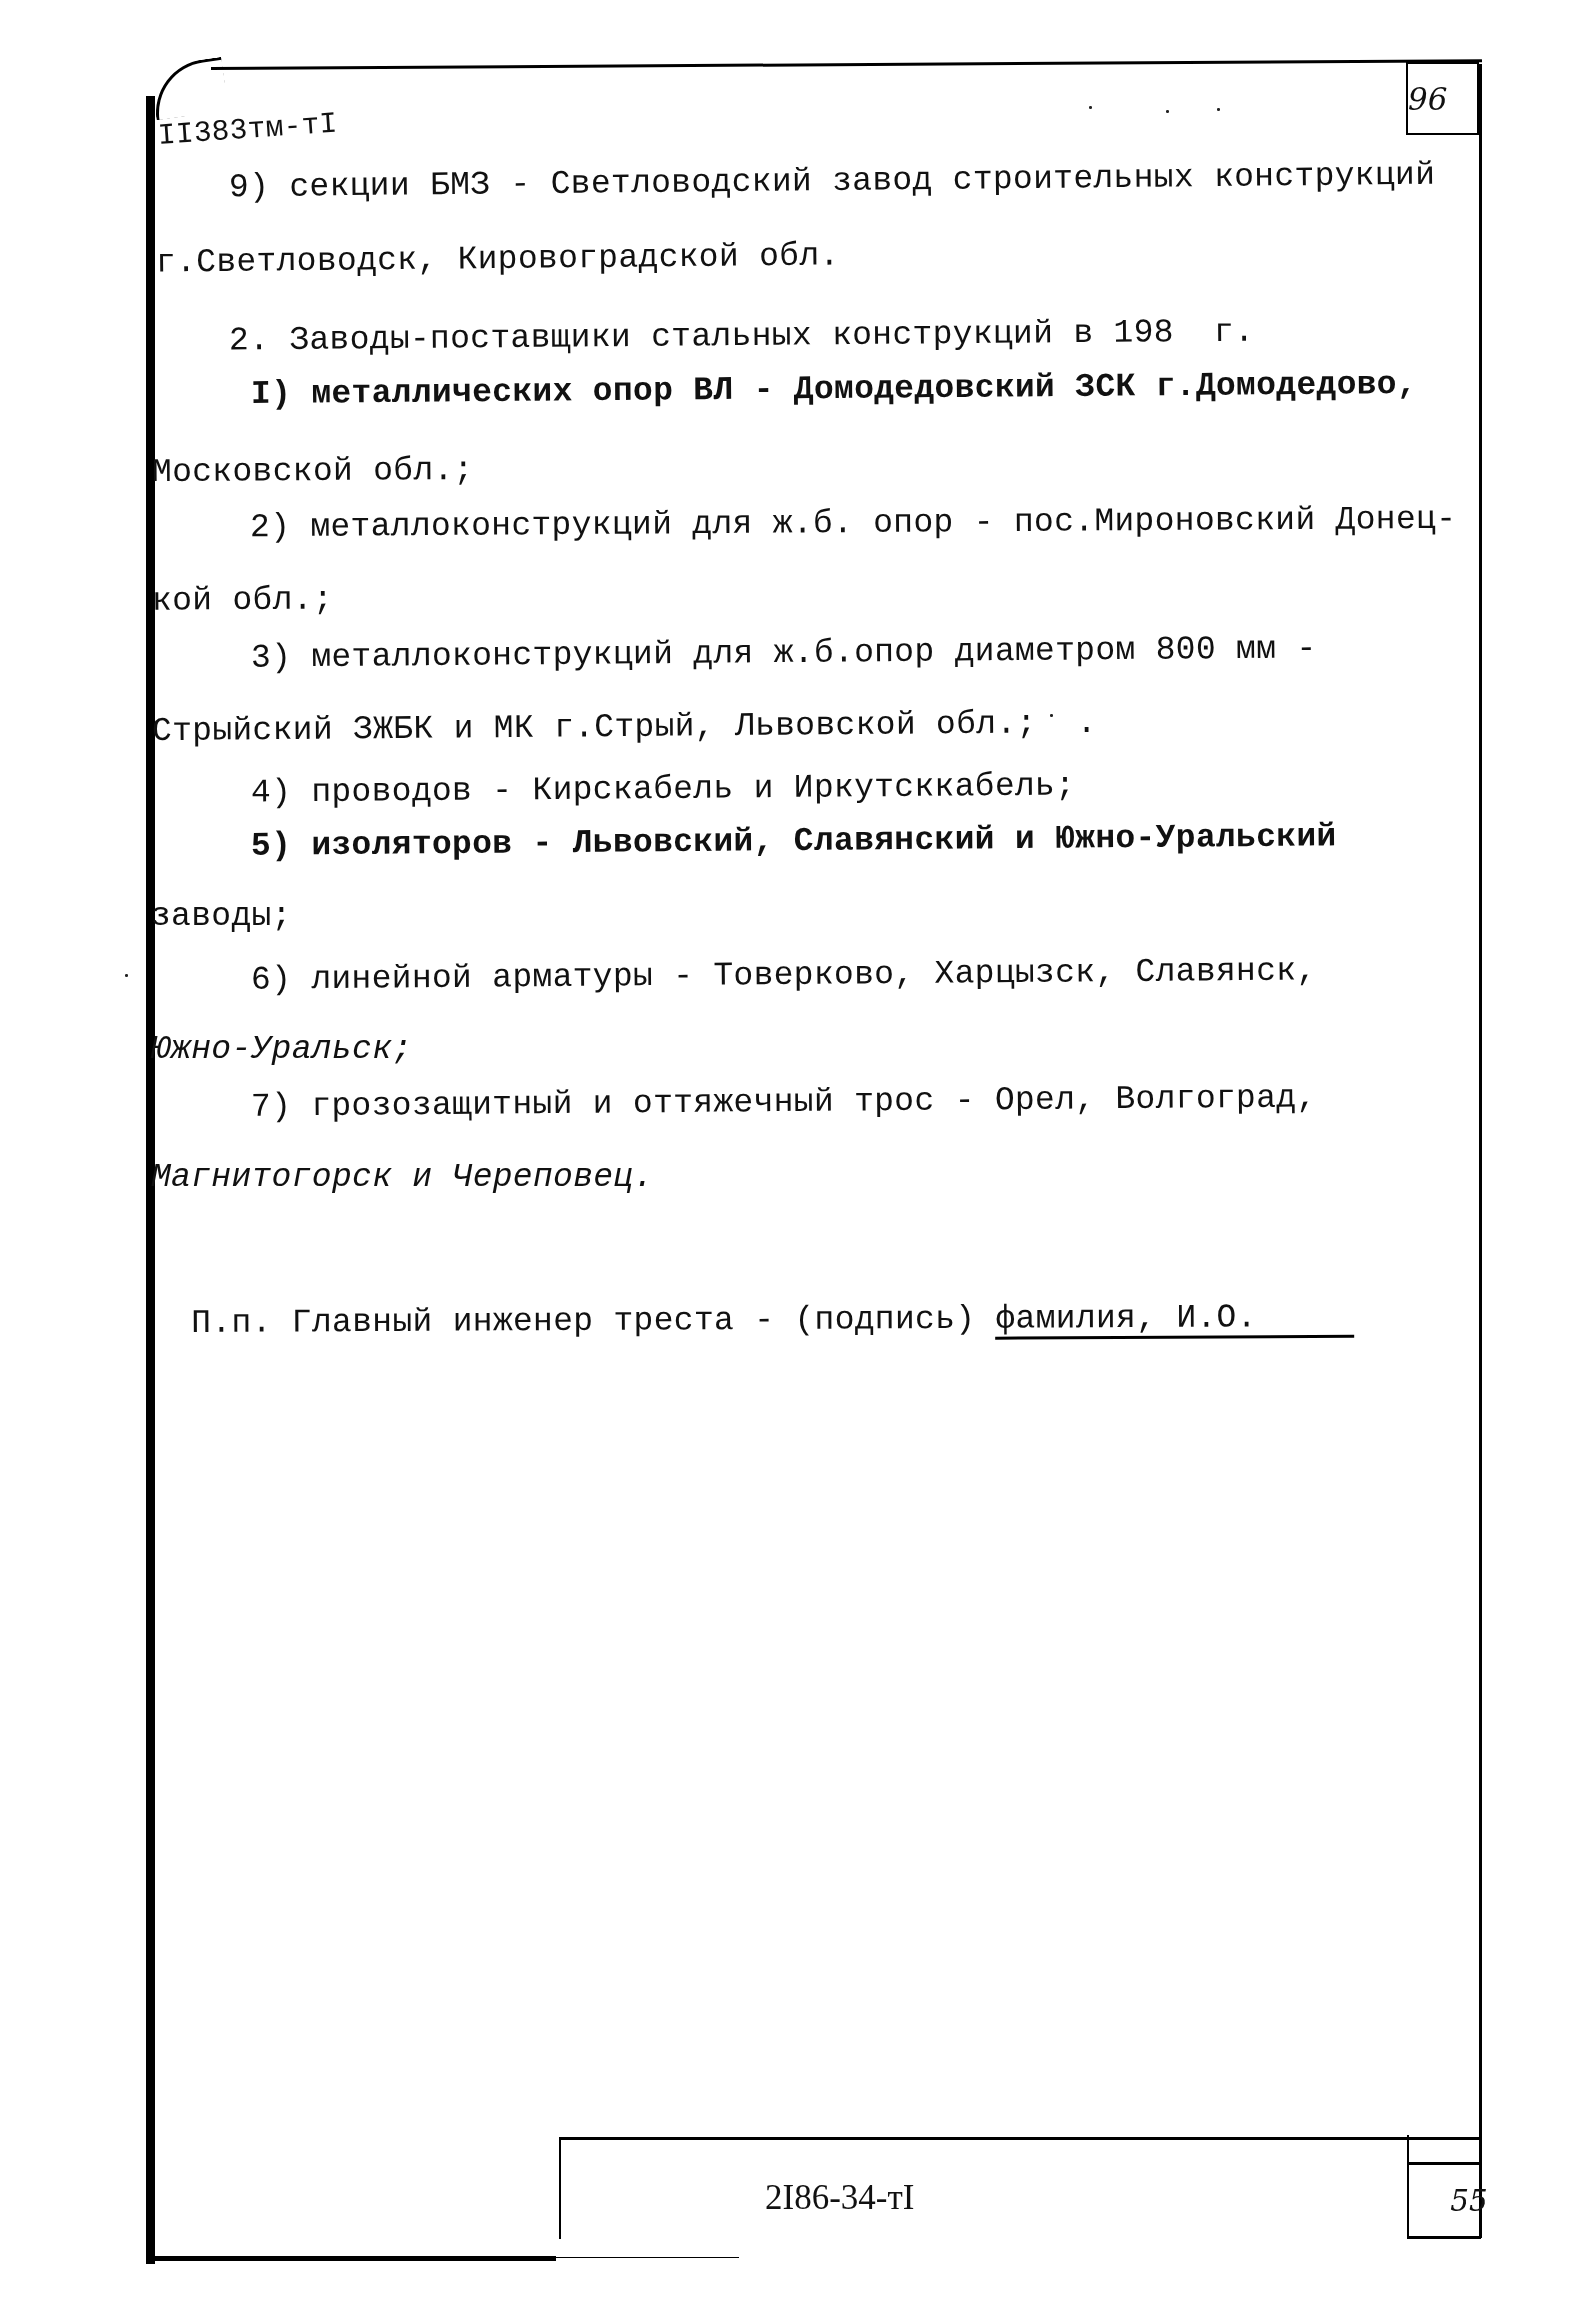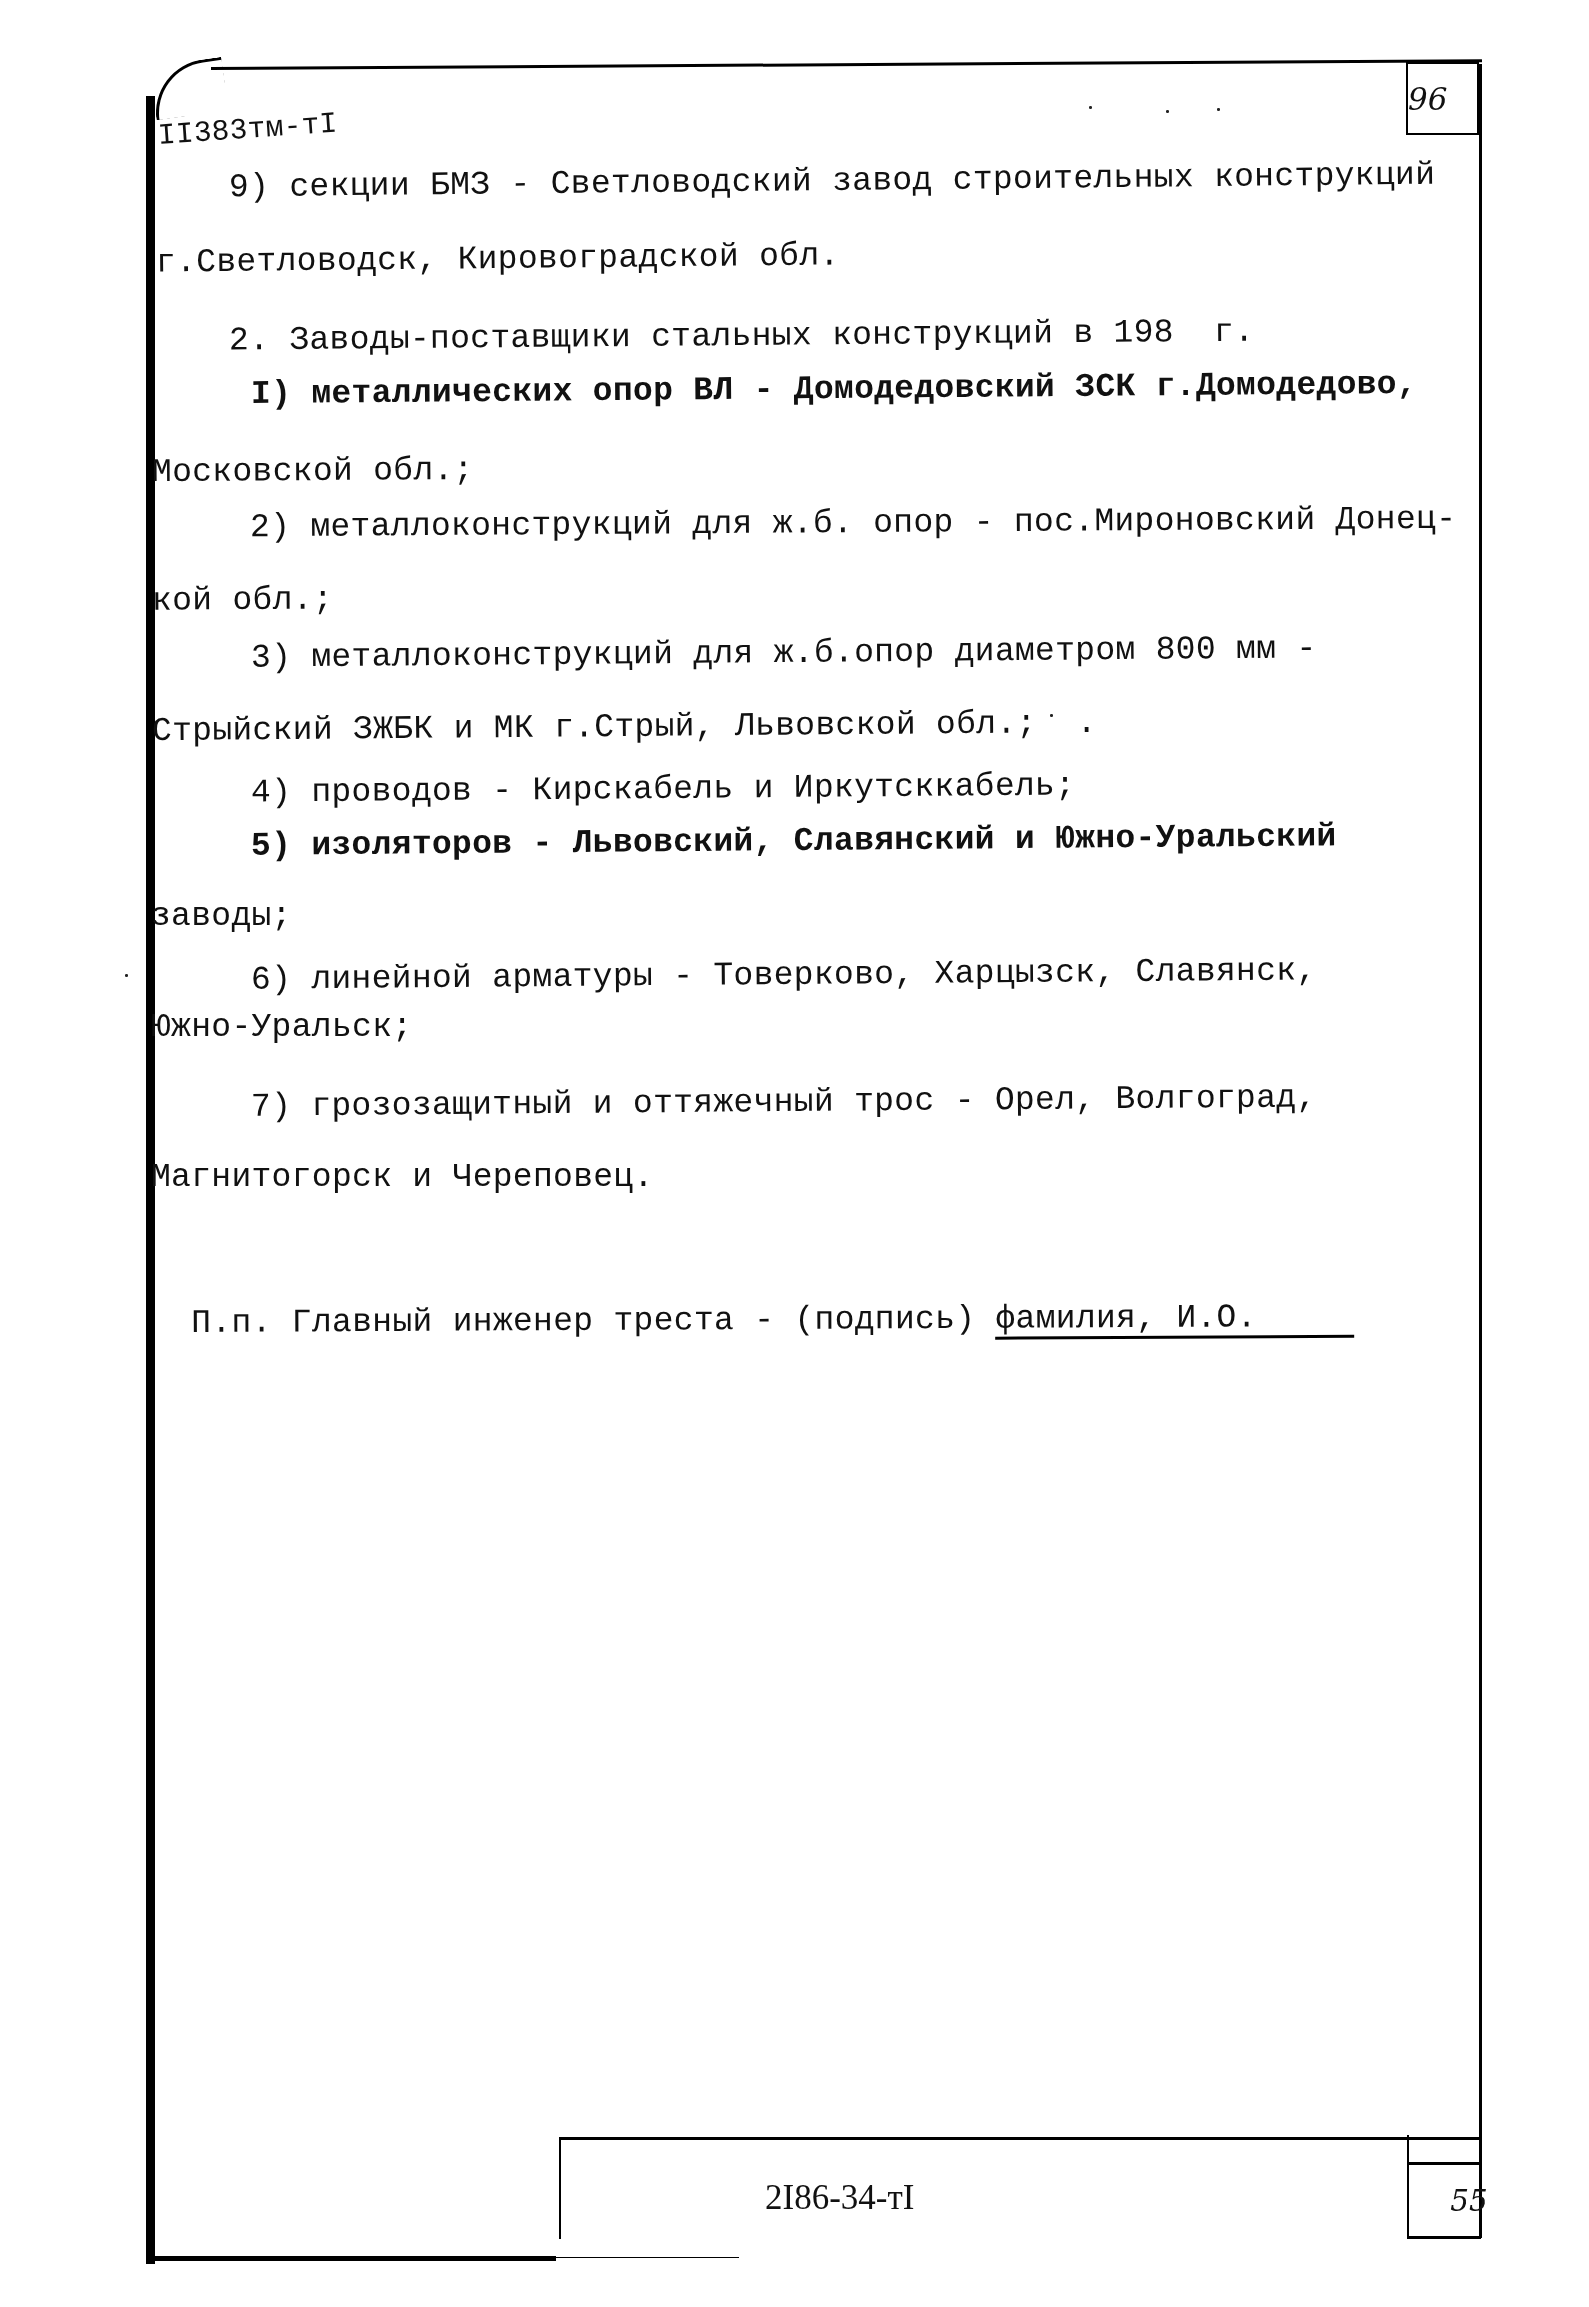--- a/index.html
+++ b/index.html
@@ -54,23 +54,23 @@
 <div class="text-line bold" style="left:251px; top:373px; transform:rotate(-0.5deg);">I) металлических опор ВЛ - Домодедовский ЗСК г.Домодедово,</div>
 <div class="text-line" style="left:152px; top:455px; transform:rotate(-0.4deg);">Московской обл.;</div>
 <div class="text-line" style="left:250px; top:507px; transform:rotate(-0.4deg);">2) металлоконструкций для ж.б. опор - пос.Мироновский Донец-</div>
 <div class="text-line" style="left:152px; top:584px; transform:rotate(-0.4deg);">кой обл.;</div>
 <div class="text-line" style="left:251px; top:637px; transform:rotate(-0.5deg);">3) металлоконструкций для ж.б.опор диаметром 800 мм -</div>
 <div class="text-line" style="left:152px; top:711px; transform:rotate(-0.5deg);">Стрыйский ЗЖБК и МК г.Стрый, Львовской обл.;  .</div>
 <div class="text-line" style="left:251px; top:773px; transform:rotate(-0.5deg);">4) проводов - Кирскабель и Иркутсккабель;</div>
 <div class="text-line bold" style="left:251px; top:825px; transform:rotate(-0.5deg);">5) изоляторов - Львовский, Славянский и Южно-Уральский</div>
 <div class="text-line" style="left:151px; top:900px;">заводы;</div>
 <div class="text-line" style="left:251px; top:959px; transform:rotate(-0.5deg);">6) линейной арматуры - Товерково, Харцызск, Славянск,</div>
-<div class="text-line" style="left:151px; top:1011px;">Южно-Уральск;</div>
+<div class="text-line" style="left:151px; top:1033px;font-style:italic;">Южно-Уральск;</div>
 <div class="text-line" style="left:251px; top:1086px; transform:rotate(-0.5deg);">7) грозозащитный и оттяжечный трос - Орел, Волгоград,</div>
-<div class="text-line" style="left:151px; top:1161px;">Магнитогорск и Череповец.</div>
+<div class="text-line" style="left:151px; top:1161px;font-style:italic;">Магнитогорск и Череповец.</div>
 
 <div class="text-line" style="left:151px; top:1271px; transform:rotate(-0.3deg);">
   <span>П.п. Главный инженер треста - (подпись) </span><span class="sign-underline">фамилия, И.О.</span>
 </div>
 
 <div class="abs stamp"></div>
 <div class="abs stamp-code">2I86-34-тI</div>
 <div class="abs stamp-cell"></div>
 <div class="abs stamp-cell-div"></div>
 <div class="abs stamp-sheet">55</div>

